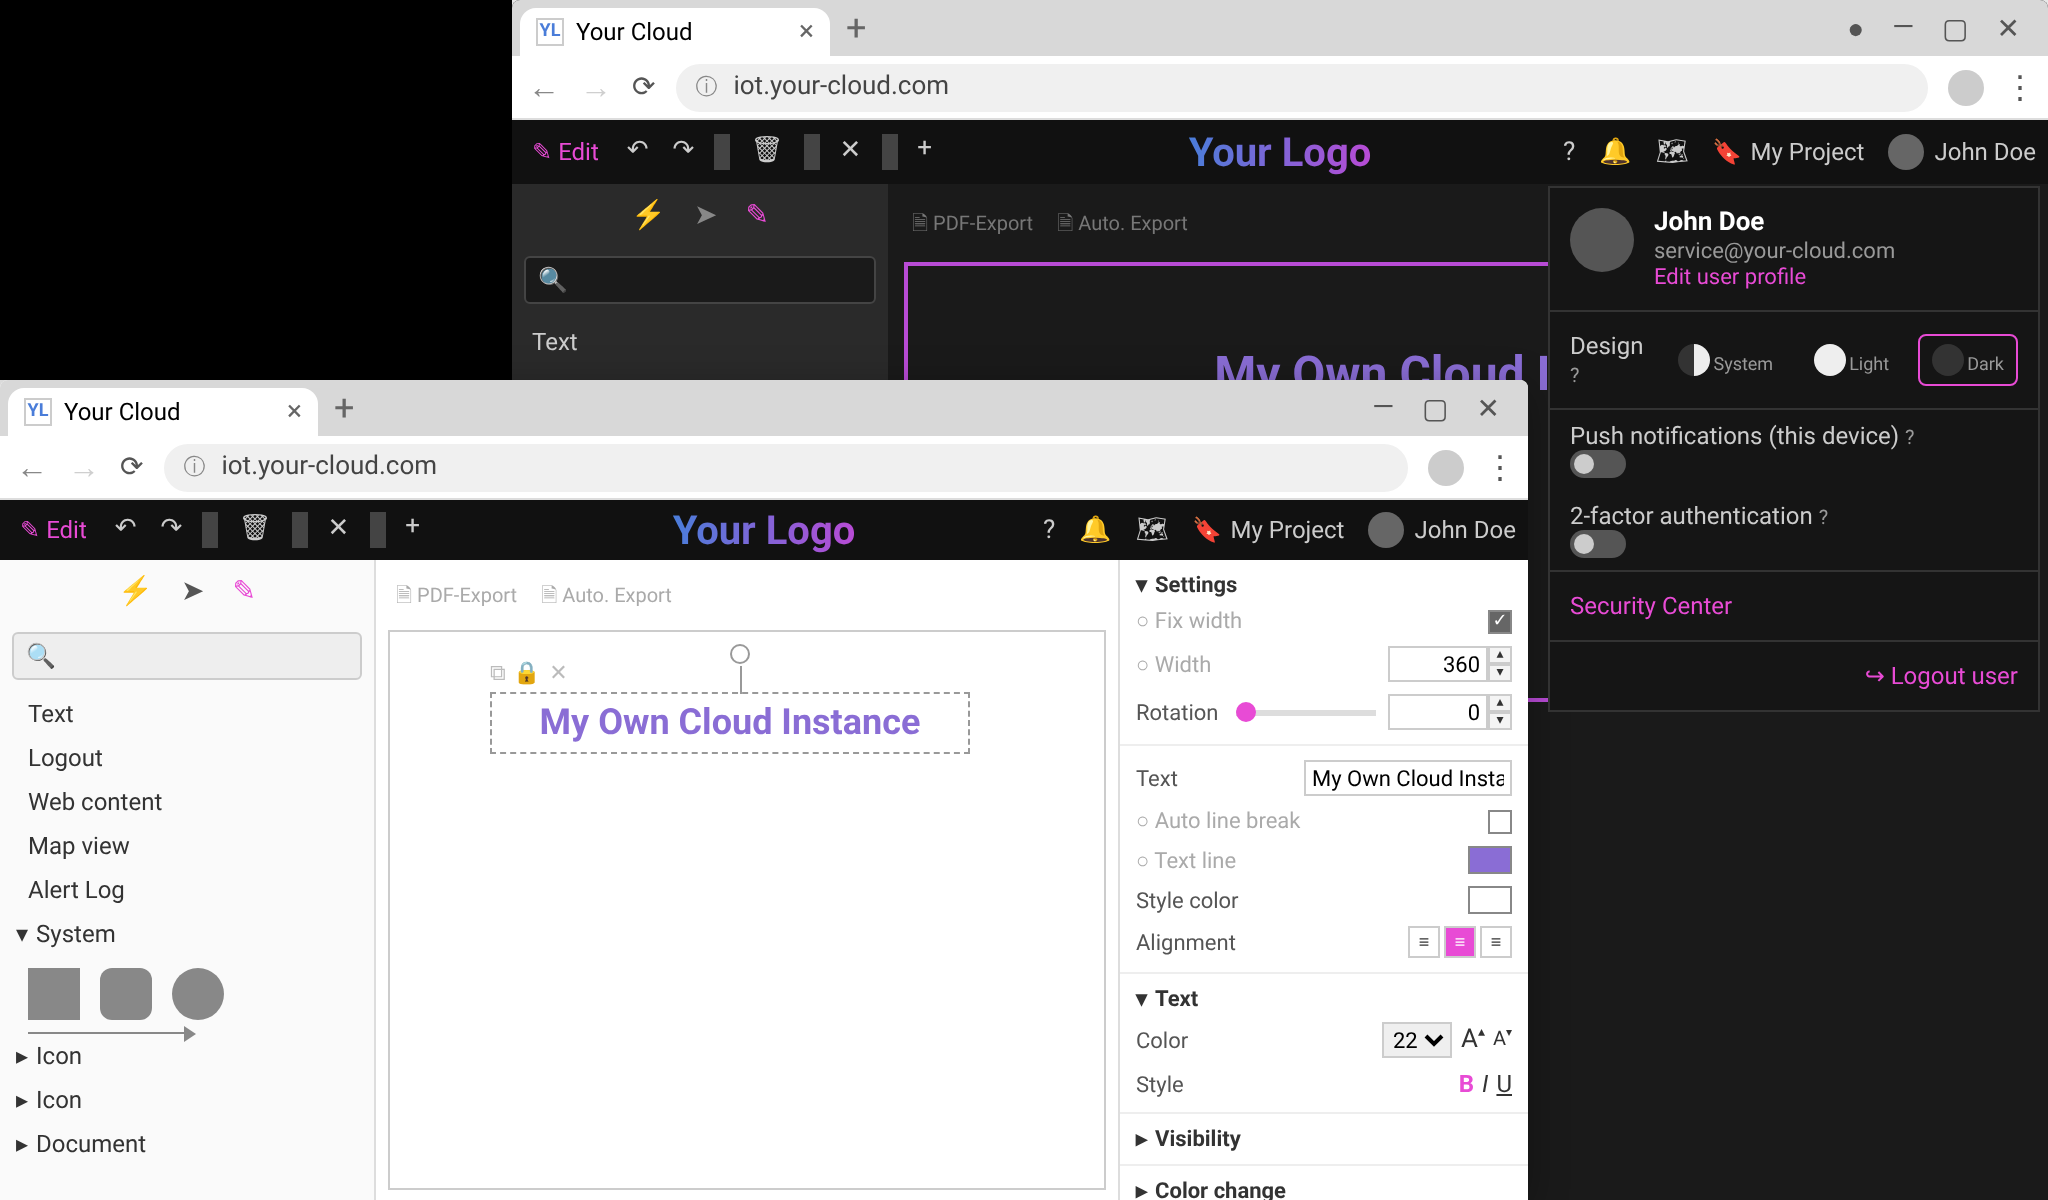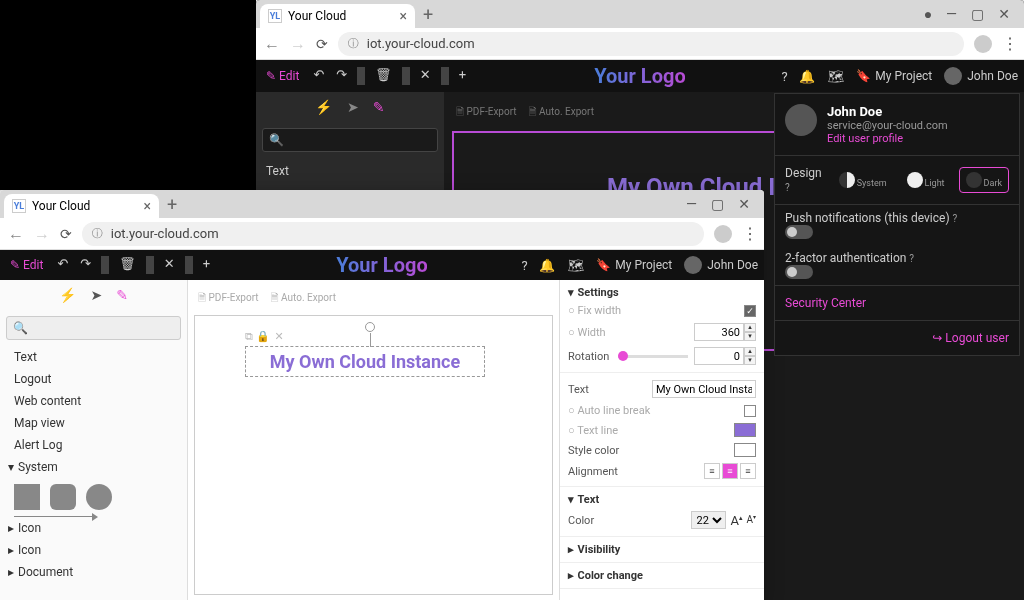--- a/index.html
+++ b/index.html
@@ -415,20 +415,28 @@
             <span>Text</span>
           </div>
         <div class="prop-row">
           <span class="lbl">Color</span>
           <select><option>22</option></select>
           <div class="font-ctrl" style="margin-left:4px">
             <span style="font-size:13px">A<sup style="font-size:7px">▴</sup></span>
             <span style="font-size:10px">A<sup style="font-size:6px">▾</sup></span>
           </div>
         </div>
+        <div class="prop-row">
+          <span class="lbl">Style</span>
+          <div class="font-ctrl">
+            <span style="color:#e84bd5;font-weight:bold">B</span>
+            <span style="font-style:italic">I</span>
+            <span style="text-decoration:underline">U</span>
+          </div>
+        </div>
       </div>
       <div class="prop-sec">
         <div class="hdr">
             <span>▸</span>
             <span>Visibility</span>
           </div>
       </div>
       <div class="prop-sec">
         <div class="hdr">
             <span>▸</span>

